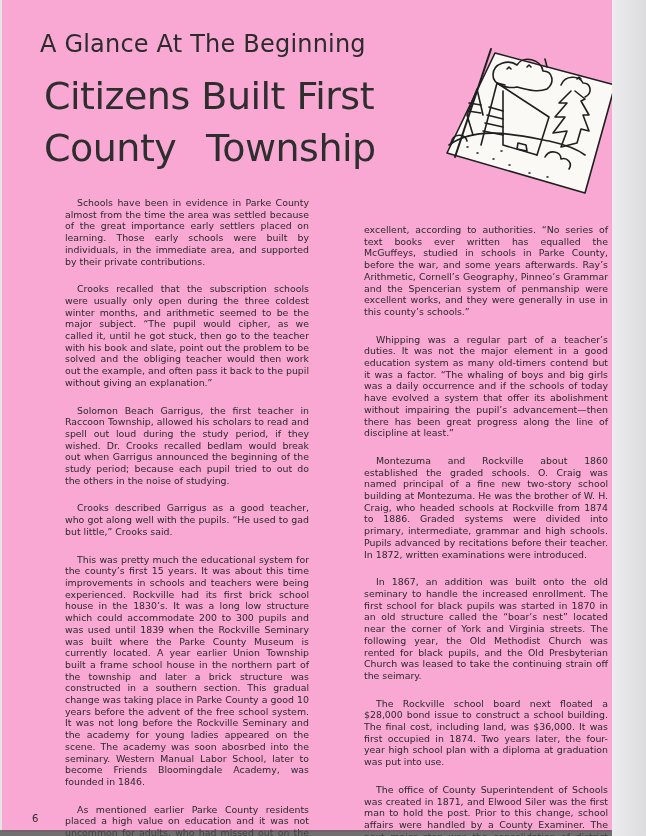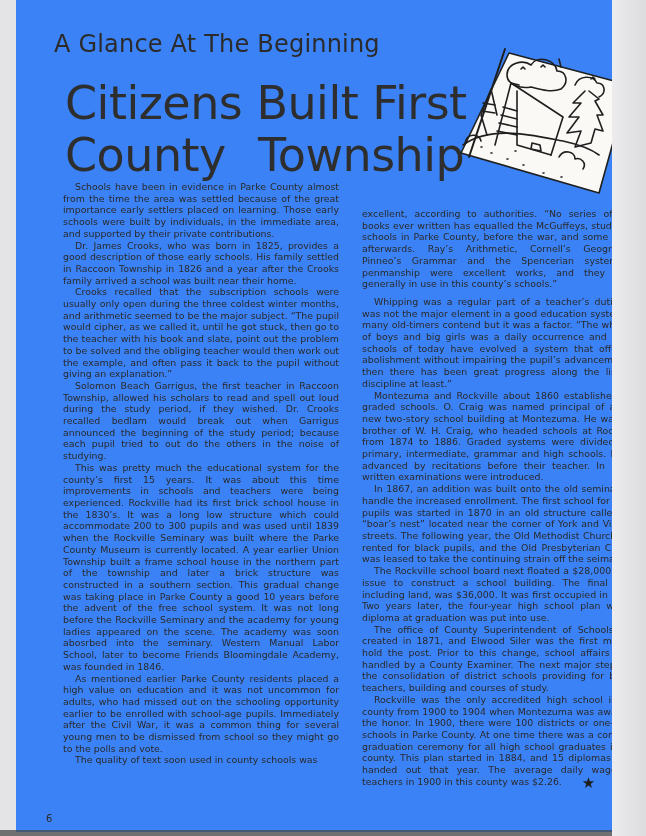--- a/index.html
+++ b/index.html
@@ -1,28 +1,28 @@
 <!DOCTYPE html>
 <html><head>
 <meta charset="utf-8">
 <style>
   html, body { margin:0; padding:0; }
   body { width:646px; height:836px; background:#e4e4e6; position:relative; overflow:hidden; font-family:"DejaVu Sans", sans-serif; }
-  .page { position:absolute; left:16px; top:0; width:612px; height:832px; background:#3b82f6; border-right:1px solid #d6d6d8;text-decoration:underline; }
+  .page { position:absolute; left:2px; top:0; width:612px; height:832px; background:#f9a8d4; border-right:1px solid #d6d6d8;text-decoration:underline; }
   .strip { position:absolute; left:612px; top:0; width:34px; height:836px; background:linear-gradient(to right,#ececee,#dcdcdf); }
   .bottom-shadow { position:absolute; left:0; top:830px; width:612px; height:6px; background:#4a4a4a; opacity:.75; }
   .kicker { position:absolute; left:38px; top:30px; font-family:"DejaVu Sans", sans-serif; font-size:24px; color:#2b2b2b; letter-spacing:0.2px; }
-  .headline { position:absolute; left:34px; top:62px; font-family:"DejaVu Sans", sans-serif; font-size:46px; line-height:52px; color:#2e2e2e; letter-spacing:-0.5px; font-weight:normal; margin:15px; }
+  .headline { position:absolute; left:34px; top:62px; font-family:"DejaVu Sans", sans-serif; font-size:38px; line-height:52px; color:#2e2e2e; letter-spacing:-0.5px; font-weight:normal; margin:8px; }
   .headline span { display:block; }
   .headline .l2 { word-spacing:18px; }
   .art { position:absolute; left:435px; top:45px; width:180px; height:150px; }
   .col { position:absolute; top:181px; width:276px; font-family:"DejaVu Sans", sans-serif; font-size:9.4px; line-height:11.7px; color:#2a2a2a; text-align:justify; }
   .col.left { left:47px; }
   .col.right { left:346px; top:208px; }
-  .col p { margin:0; text-indent:12px; hyphens:manual; }
+  .col p { margin:16px; text-indent:12px; hyphens:manual; }
   .page-num { position:absolute; left:30px; top:813px; font-size:10px; color:#2a2a2a; }
   .star { display:inline-block; font-size:15px; margin-left:8px; vertical-align:-3px; color:#1e1e1e; }
 </style>
 </head>
 <body>
 
 <div class="page">
   <div class="kicker">A Glance At The Beginning</div>
   <h1 class="headline">
     <span>Citizens Built First</span>
@@ -58,23 +58,23 @@
       <path d="M14 98 C 16 88, 28 88, 30 96"></path>
 
       <path d="M40 108 l1 0 M56 114 l1 0 M72 120 l1 0 M92 128 l1 0 M110 132 l1 0 M30 102 l1 0 M64 106 l1 0"></path>
 
       <path d="M70 24 l2 -2 l2 2 M90 22 l2 -2 l2 2 M140 34 l2 -2 l2 2"></path>
     </g>
   </svg>
 
   <div class="col left">
     <p>Schools have been in evidence in Parke County almost from the time the area was settled because of the great importance early settlers placed on learning. Those early schools were built by individuals, in the immediate area, and supported by their private contributions.</p>
-    <p>Dr. James Crooks, who was born in 1825, provides a good description of those early schools. His family settled in Raccoon Township in 1826 and a year after the Crooks family arrived a school was built near their home.</p>
     <p>Crooks recalled that the subscription schools were usually only open during the three coldest winter months, and arithmetic seemed to be the major subject. “The pupil would cipher, as we called it, until he got stuck, then go to the teacher with his book and slate, point out the problem to be solved and the obliging teacher would then work out the example, and often pass it back to the pupil without giving an explanation.”</p>
     <p>Solomon Beach Garrigus, the first teacher in Raccoon Township, allowed his scholars to read and spell out loud during the study period, if they wished. Dr. Crooks recalled bedlam would break out when Garrigus announced the beginning of the study period; because each pupil tried to out do the others in the noise of studying.</p>
+    <p>Crooks described Garrigus as a good teacher, who got along well with the pupils. “He used to gad but little,” Crooks said.</p>
     <p>This was pretty much the educational system for the county’s first 15 years. It was about this time improvements in schools and teachers were being experienced. Rockville had its first brick school house in the 1830’s. It was a long low structure which could accommodate 200 to 300 pupils and was used until 1839 when the Rockville Seminary was built where the Parke County Museum is currently located. A year earlier Union Township built a frame school house in the northern part of the township and later a brick structure was constructed in a southern section. This gradual change was taking place in Parke County a good 10 years before the advent of the free school system. It was not long before the Rockville Seminary and the academy for young ladies appeared on the scene. The academy was soon abosrbed into the seminary. Western Manual Labor School, later to become Friends Bloomingdale Academy, was founded in 1846.</p>
     <p>As mentioned earlier Parke County residents placed a high value on education and it was not uncommon for adults, who had missed out on the schooling opportunity earlier to be enrolled with school-age pupils. Immediately after the Civil War, it was a common thing for several young men to be dismissed from school so they might go to the polls and vote.</p>
     <p>The quality of text soon used in county schools was</p>
   </div>
 
   <div class="col right">
     <p style="text-indent:0">excellent, according to authorities. “No series of text books ever written has equalled the McGuffeys, studied in schools in Parke County, before the war, and some years afterwards. Ray’s Arithmetic, Cornell’s Geography, Pinneo’s Grammar and the Spencerian system of penmanship were excellent works, and they were generally in use in this county’s schools.”</p>
     <p style="margin-top:6px">Whipping was a regular part of a teacher’s duties. It was not the major element in a good education system as many old-timers contend but it was a factor. “The whaling of boys and big girls was a daily occurrence and if the schools of today have evolved a system that offer its abolishment without impairing the pupil’s advancement—then there has been great progress along the line of discipline at least.”</p>
     <p>Montezuma and Rockville about 1860 established the graded schools. O. Craig was named principal of a fine new two-story school building at Montezuma. He was the brother of W. H. Craig, who headed schools at Rockville from 1874 to 1886. Graded systems were divided into primary, intermediate, grammar and high schools. Pupils advanced by recitations before their teacher. In 1872, written examinations were introduced.</p>
     <p>In 1867, an addition was built onto the old seminary to handle the increased enrollment. The first school for black pupils was started in 1870 in an old structure called the “boar’s nest” located near the corner of York and Virginia streets. The following year, the Old Methodist Church was rented for black pupils, and the Old Presbyterian Church was leased to take the continuing strain off the seimary.</p>

